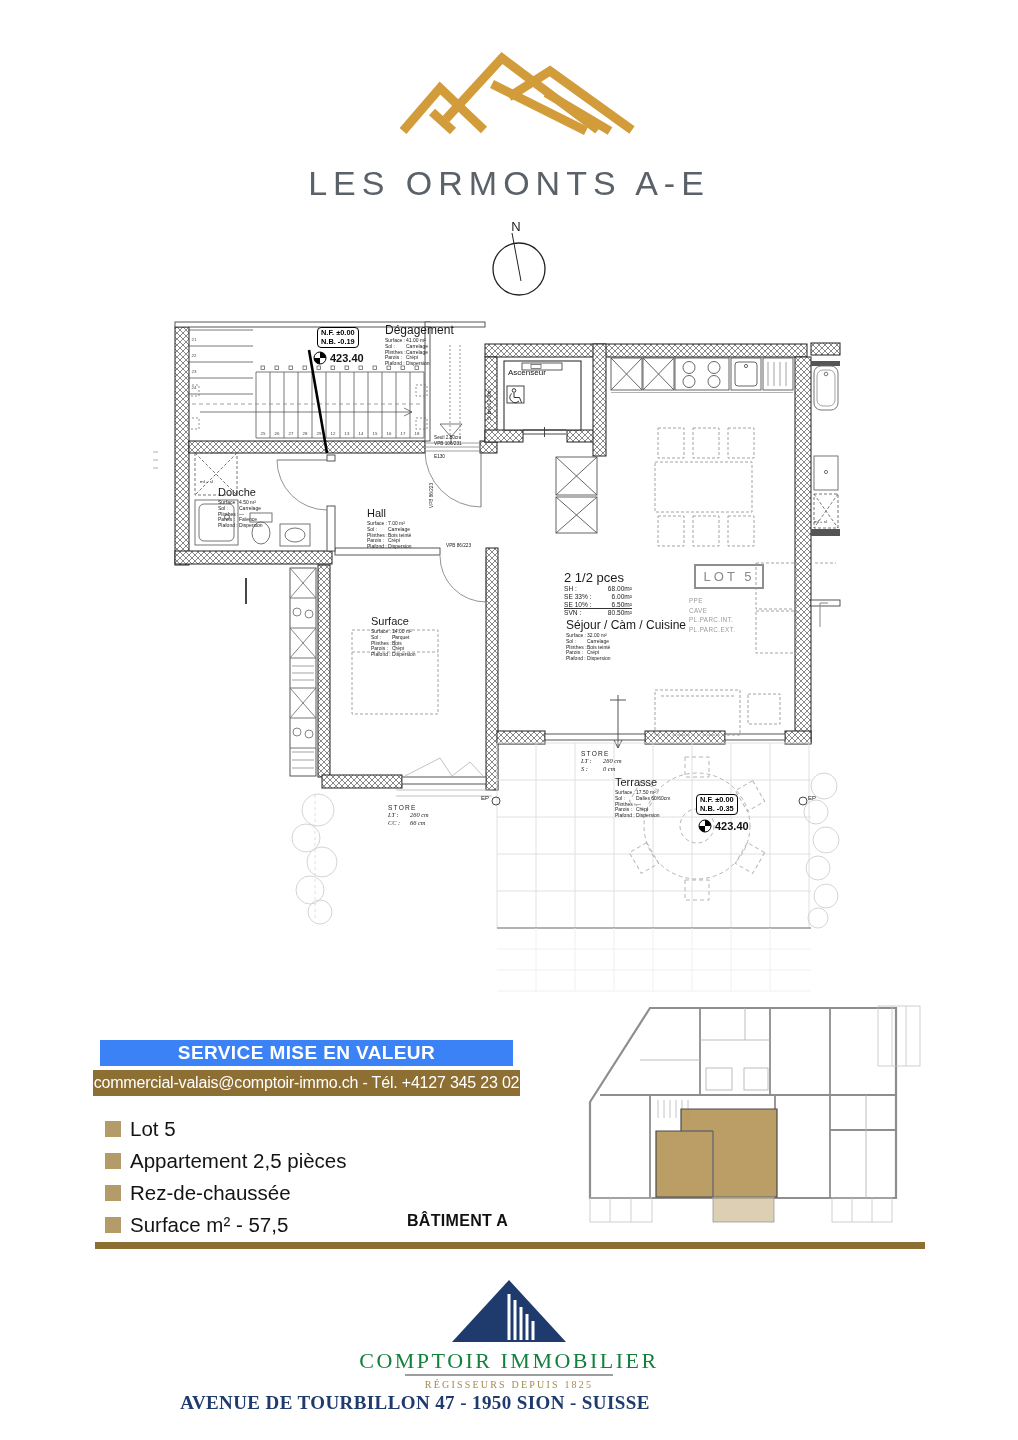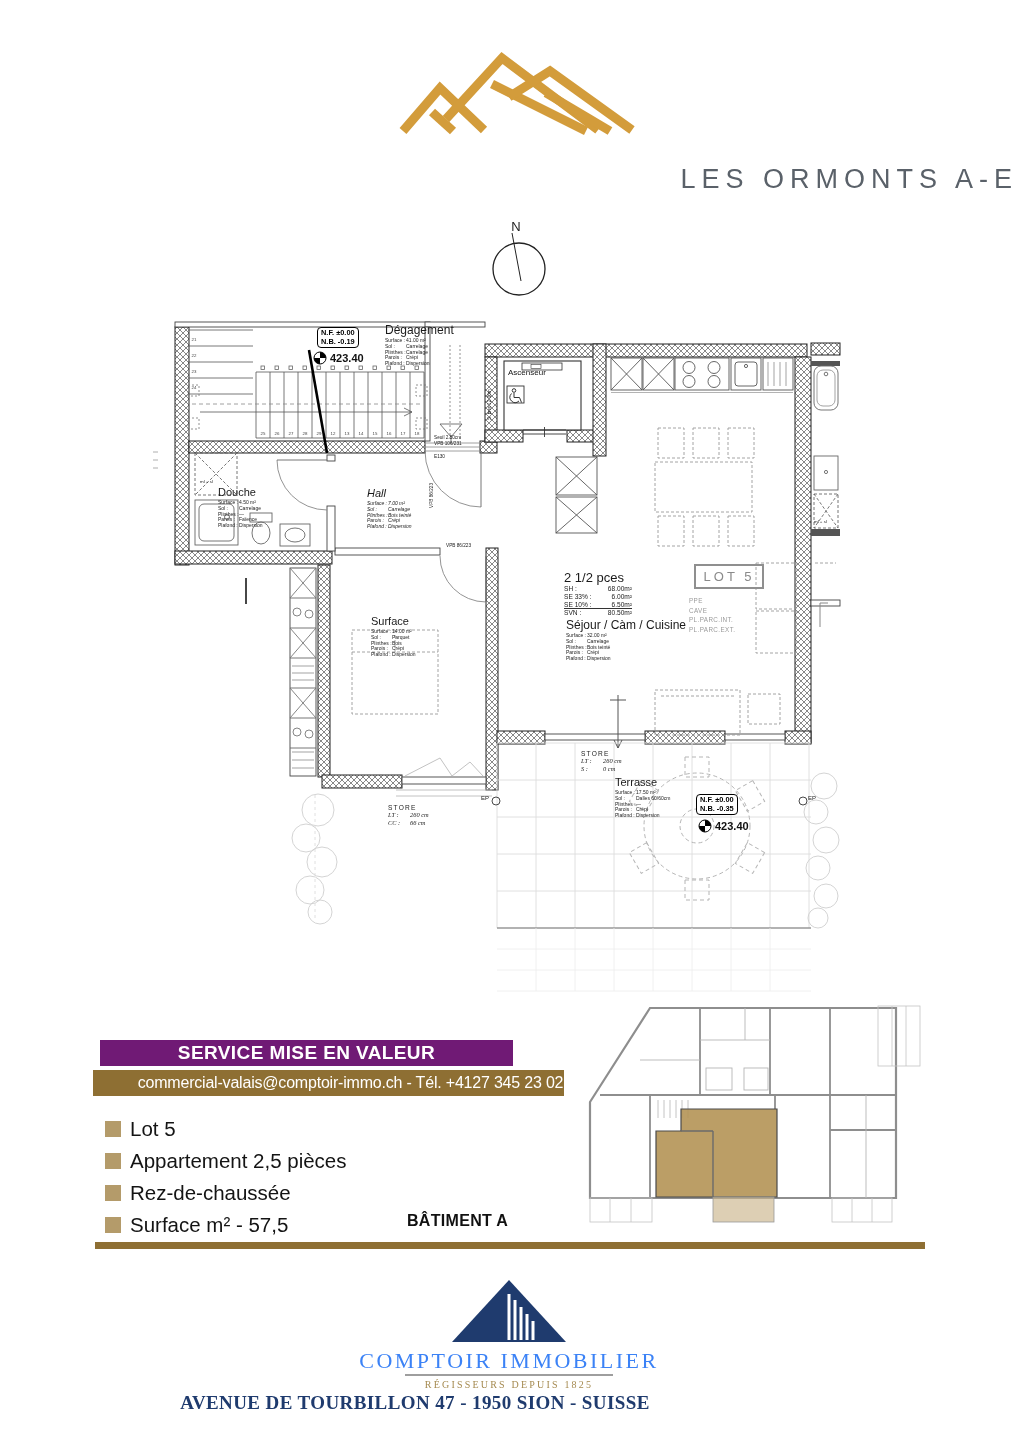--- a/index.html
+++ b/index.html
@@ -1,21 +1,21 @@
 <!DOCTYPE html>
 <html><head>
 <meta charset="utf-8">
 <style>
   html,body{margin:0;padding:0;background:#888;}
   #page{position:relative;width:1018px;height:1440px;background:#fff;margin:0 auto;
         font-family:"Liberation Sans",sans-serif;overflow:hidden;}
   #art{position:absolute;left:0;top:0;z-index:1;}
   
-  .site-title{position:absolute;left:0;top:164px;width:1018px;text-align:right;z-index:3;
-    font-size:27px;letter-spacing:6px;color:#5a6169;font-weight:500;white-space:nowrap;}
+  .site-title{position:absolute;left:0;top:164px;width:1018px;text-align:center;z-index:3;
+    font-size:34px;letter-spacing:6px;color:#5a6169;font-weight:500;white-space:nowrap;}
   
   .rblk{position:absolute;z-index:3;color:#1a1a1a;}
   .rtitle{font-size:11px;line-height:11.5px;margin-bottom:1.5px;white-space:nowrap;}
   .rrow{font-size:5px;line-height:5.8px;white-space:nowrap;color:#222;}
   .rk{display:inline-block;width:21px;}
   .stats .rtitle{font-size:13px;}
   .srow{font-size:6.6px;line-height:7.8px;white-space:nowrap;}
   .sk{display:inline-block;width:32px;}
   .sv{display:inline-block;width:36px;text-align:right;}
   .srow.sum .sv,.srow.sum .sk{border-top:1px solid #333;}
@@ -29,21 +29,21 @@
   .store{position:absolute;z-index:3;color:#222;}
   .store .st{font-size:6.6px;letter-spacing:1.2px;}
   .store .srw{font-size:6.4px;font-style:italic;line-height:8px;font-family:"Liberation Serif",serif;white-space:nowrap;}
   .store .swk{display:inline-block;width:22px;}
   .tiny{position:absolute;z-index:3;font-size:4.7px;line-height:5.6px;color:#222;white-space:nowrap;}
   .rot{transform:rotate(-90deg);transform-origin:0 0;}
   .asc-label{position:absolute;z-index:3;font-size:8px;color:#111;}
   
   .bar{position:absolute;z-index:3;display:flex;align-items:center;justify-content:center;color:#fff;white-space:nowrap;}
   .bar1{font-weight:700;font-size:19px;letter-spacing:.4px;}
-  .bar2{font-weight:500;font-size:16px;letter-spacing:-.2px;padding-left:44px;}
+  .bar2{font-weight:500;font-size:16px;letter-spacing:-.2px;}
   .bullet-item{position:absolute;z-index:3;display:flex;align-items:center;gap:9px;}
   .bullet-sq{width:16px;height:16px;display:inline-block;}
   .bullet-tx{font-size:20.5px;color:#141414;}
   .batiment{position:absolute;z-index:3;font-size:16px;font-weight:700;color:#111;letter-spacing:.3px;}
   .gold-rule{position:absolute;z-index:3;height:7px;}
   .brand-name{position:absolute;z-index:3;width:1018px;text-align:center;
     font-family:"Liberation Serif",serif;font-size:22px;letter-spacing:2.5px;}
   .brand-rule{position:absolute;z-index:3;height:2px;background:#9e9e9e;}
   .brand-tag{position:absolute;z-index:3;width:1018px;text-align:center;
     font-family:"Liberation Serif",serif;font-size:10px;letter-spacing:2.2px;}
@@ -379,21 +379,21 @@
 
   <div class="rblk" style="left:218px;top:487px;">
     <div class="rtitle">Douche</div>
     <div class="rrow"><span class="rk">Surface :</span><span>4.50 m²</span></div>
     <div class="rrow"><span class="rk">Sol :</span><span>Carrelage</span></div>
     <div class="rrow"><span class="rk">Plinthes :</span><span>—</span></div>
     <div class="rrow"><span class="rk">Parois :</span><span>Faïence</span></div>
     <div class="rrow"><span class="rk">Plafond :</span><span>Dispersion</span></div>
   </div>
 
-  <div class="rblk" style="left:367px;top:488px;font-style:italic;">
+  <div class="rblk" style="left:367px;top:508px;">
     <div class="rtitle">Hall</div>
     <div class="rrow"><span class="rk">Surface :</span><span>7.00 m²</span></div>
     <div class="rrow"><span class="rk">Sol :</span><span>Carrelage</span></div>
     <div class="rrow"><span class="rk">Plinthes :</span><span>Bois teinté</span></div>
     <div class="rrow"><span class="rk">Parois :</span><span>Crépi</span></div>
     <div class="rrow"><span class="rk">Plafond :</span><span>Dispersion</span></div>
   </div>
 
   <div class="rblk" style="left:371px;top:616px;">
     <div class="rtitle">Surface</div>
@@ -458,21 +458,21 @@
     <div class="st">STORE</div>
     <div class="srw"><span class="swk">LT :</span><span>260 cm</span></div>
     <div class="srw"><span class="swk">CC :</span><span>66 cm</span></div>
   </div>
   <div class="store" style="left:581px;top:750px;">
     <div class="st">STORE</div>
     <div class="srw"><span class="swk">LT :</span><span>260 cm</span></div>
     <div class="srw"><span class="swk">S :</span><span>0 cm</span></div>
   </div>
 
-  <div class="bar bar1" style="left: 100px; top: 1040px; width: 413px; height: 26px; background: #701a75;">
+  <div class="bar bar1" style="left: 100px; top: 1040px; width: 413px; height: 26px; background: #3b82f6;">
     <span>SERVICE MISE EN VALEUR</span>
   </div>
   <div class="bar bar2" style="left: 93px; top: 1070px; width: 427px; height: 26px; background: rgb(142, 111, 51);">
     <span>commercial-valais@comptoir-immo.ch - Tél. +4127 345 23 02</span>
   </div>
 
   <div class="bullet-item" style="left:105px;top:1117px;">
     <span class="bullet-sq" style="background: rgb(180, 155, 106);"></span>
     <span class="bullet-tx">Lot 5</span>
   </div>
@@ -486,18 +486,18 @@
   </div>
   <div class="bullet-item" style="left:105px;top:1213px;">
     <span class="bullet-sq" style="background: rgb(180, 155, 106);"></span>
     <span class="bullet-tx">Surface m² - 57,5</span>
   </div>
 
   <div class="batiment" style="left:407px;top:1212px;">BÂTIMENT A</div>
 
   <div class="gold-rule" style="left: 95px; top: 1242px; width: 830px; background: rgb(142, 111, 51);"></div>
 
-  <div class="brand-name" style="top: 1348px; color: #3b82f6;">COMPTOIR IMMOBILIER</div>
+  <div class="brand-name" style="top: 1348px; color: #15803d;">COMPTOIR IMMOBILIER</div>
   <div class="brand-rule" style="left:405px;top:1374px;width:208px;"></div>
   <div class="brand-tag" style="top: 1379px; color: rgb(165, 138, 80);">RÉGISSEURS DEPUIS 1825</div>
   <div class="brand-addr" style="top: 1392px; color: rgb(31, 59, 110);">AVENUE DE TOURBILLON 47 - 1950 SION - SUISSE</div>
 
 </div>
 
 </body></html>

